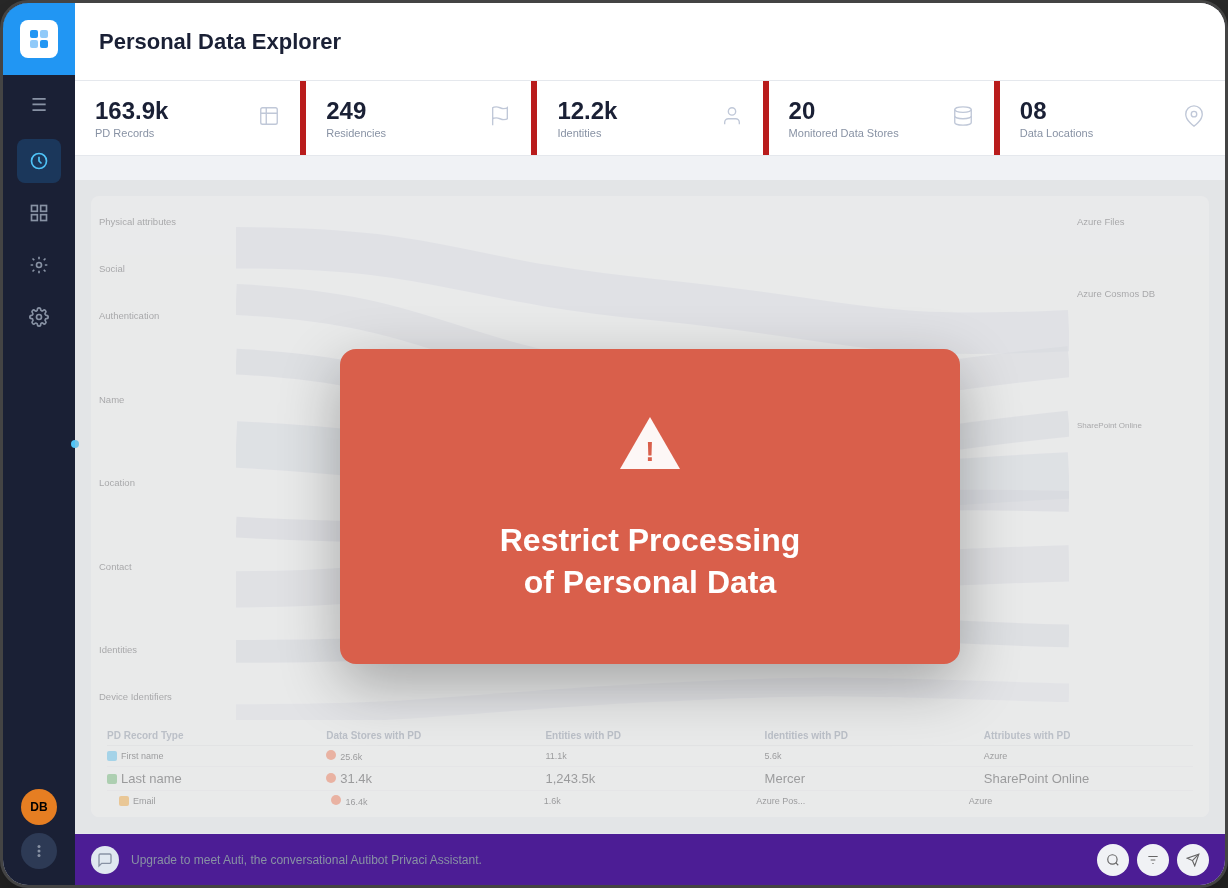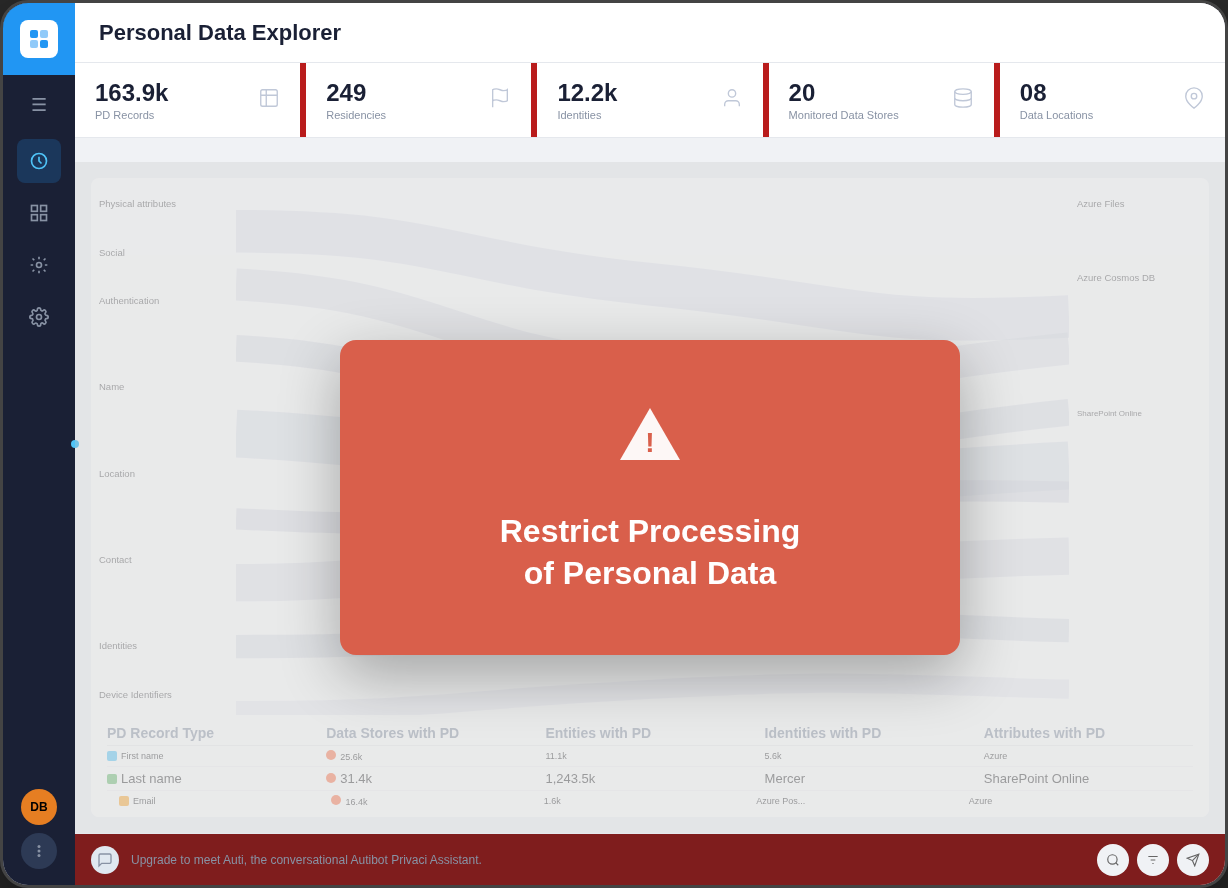--- a/index.html
+++ b/index.html
@@ -123,21 +123,21 @@
       border-radius: 50%;
     }
     
     .main-content {
       flex: 1;
       display: flex;
       flex-direction: column;
       overflow: hidden;
     }
     .top-bar {
-      height: 60px;
+      height: 78px;
       background: white;
       display: flex;
       align-items: center;
       padding: 0 24px;
       border-bottom: 1px solid #e5e8ed;
       flex-shrink: 0;
     }
     .page-title {
       font-size: 22px;
       font-weight: 600;
@@ -209,21 +209,21 @@
     }
     .modal-title {
       font-size: 32px;
       font-weight: 700;
       color: white;
       line-height: 1.3;
     }
     
     .bottom-bar {
       height: 52px;
-      background: #7f1d1d;
+      background: #4c1d95;
       border-top: 1px solid #e5e8ed;
       display: flex;
       align-items: center;
       padding: 0 16px;
       gap: 12px;
       flex-shrink: 0;
     }
     .chat-bubble-icon {
       width: 28px;
       height: 28px;
@@ -445,21 +445,21 @@
                 <span></span>
                 <span></span>
                 <span></span>
                 <span></span>
                 <span></span>
                 <span></span>
               </div>
             </div>
 
             <div style="position:absolute; bottom:0; left:0; right:0; background:white; padding:6px 16px;">
-              <div style="display:flex; font-size:14px; color:#8892a4; font-weight:600; padding:4px 0; border-bottom:1px solid #eee; gap:10px;">
+              <div style="display:flex; font-size:10px; color:#8892a4; font-weight:600; padding:4px 0; border-bottom:1px solid #eee; gap:10px;">
                 <span style="flex:1.5;">PD Record Type</span>
                 <span style="flex:1.5;">Data Stores with PD</span>
                 <span style="flex:1.5;">Entities with PD</span>
                 <span style="flex:1.5;">Identities with PD</span>
                 <span style="flex:1.5;">Attributes with PD</span>
               </div>
               <div style="display:flex; font-size:9px; color:#333; padding:4px 0; border-bottom:1px solid #f5f5f5; align-items:center; gap:10px;">
                 <span style="flex:1.5; display:flex; align-items:center; gap:4px;"><span style="width:10px;height:10px;background:#4fc3f7;border-radius:2px;display:inline-block;"></span>First name</span>
                 <span style="flex:1.5;"><span style="width:10px;height:10px;background:#ff7043;border-radius:50%;display:inline-block;margin-right:4px;"></span>25.6k</span>
                 <span style="flex:1.5;">11.1k</span>

